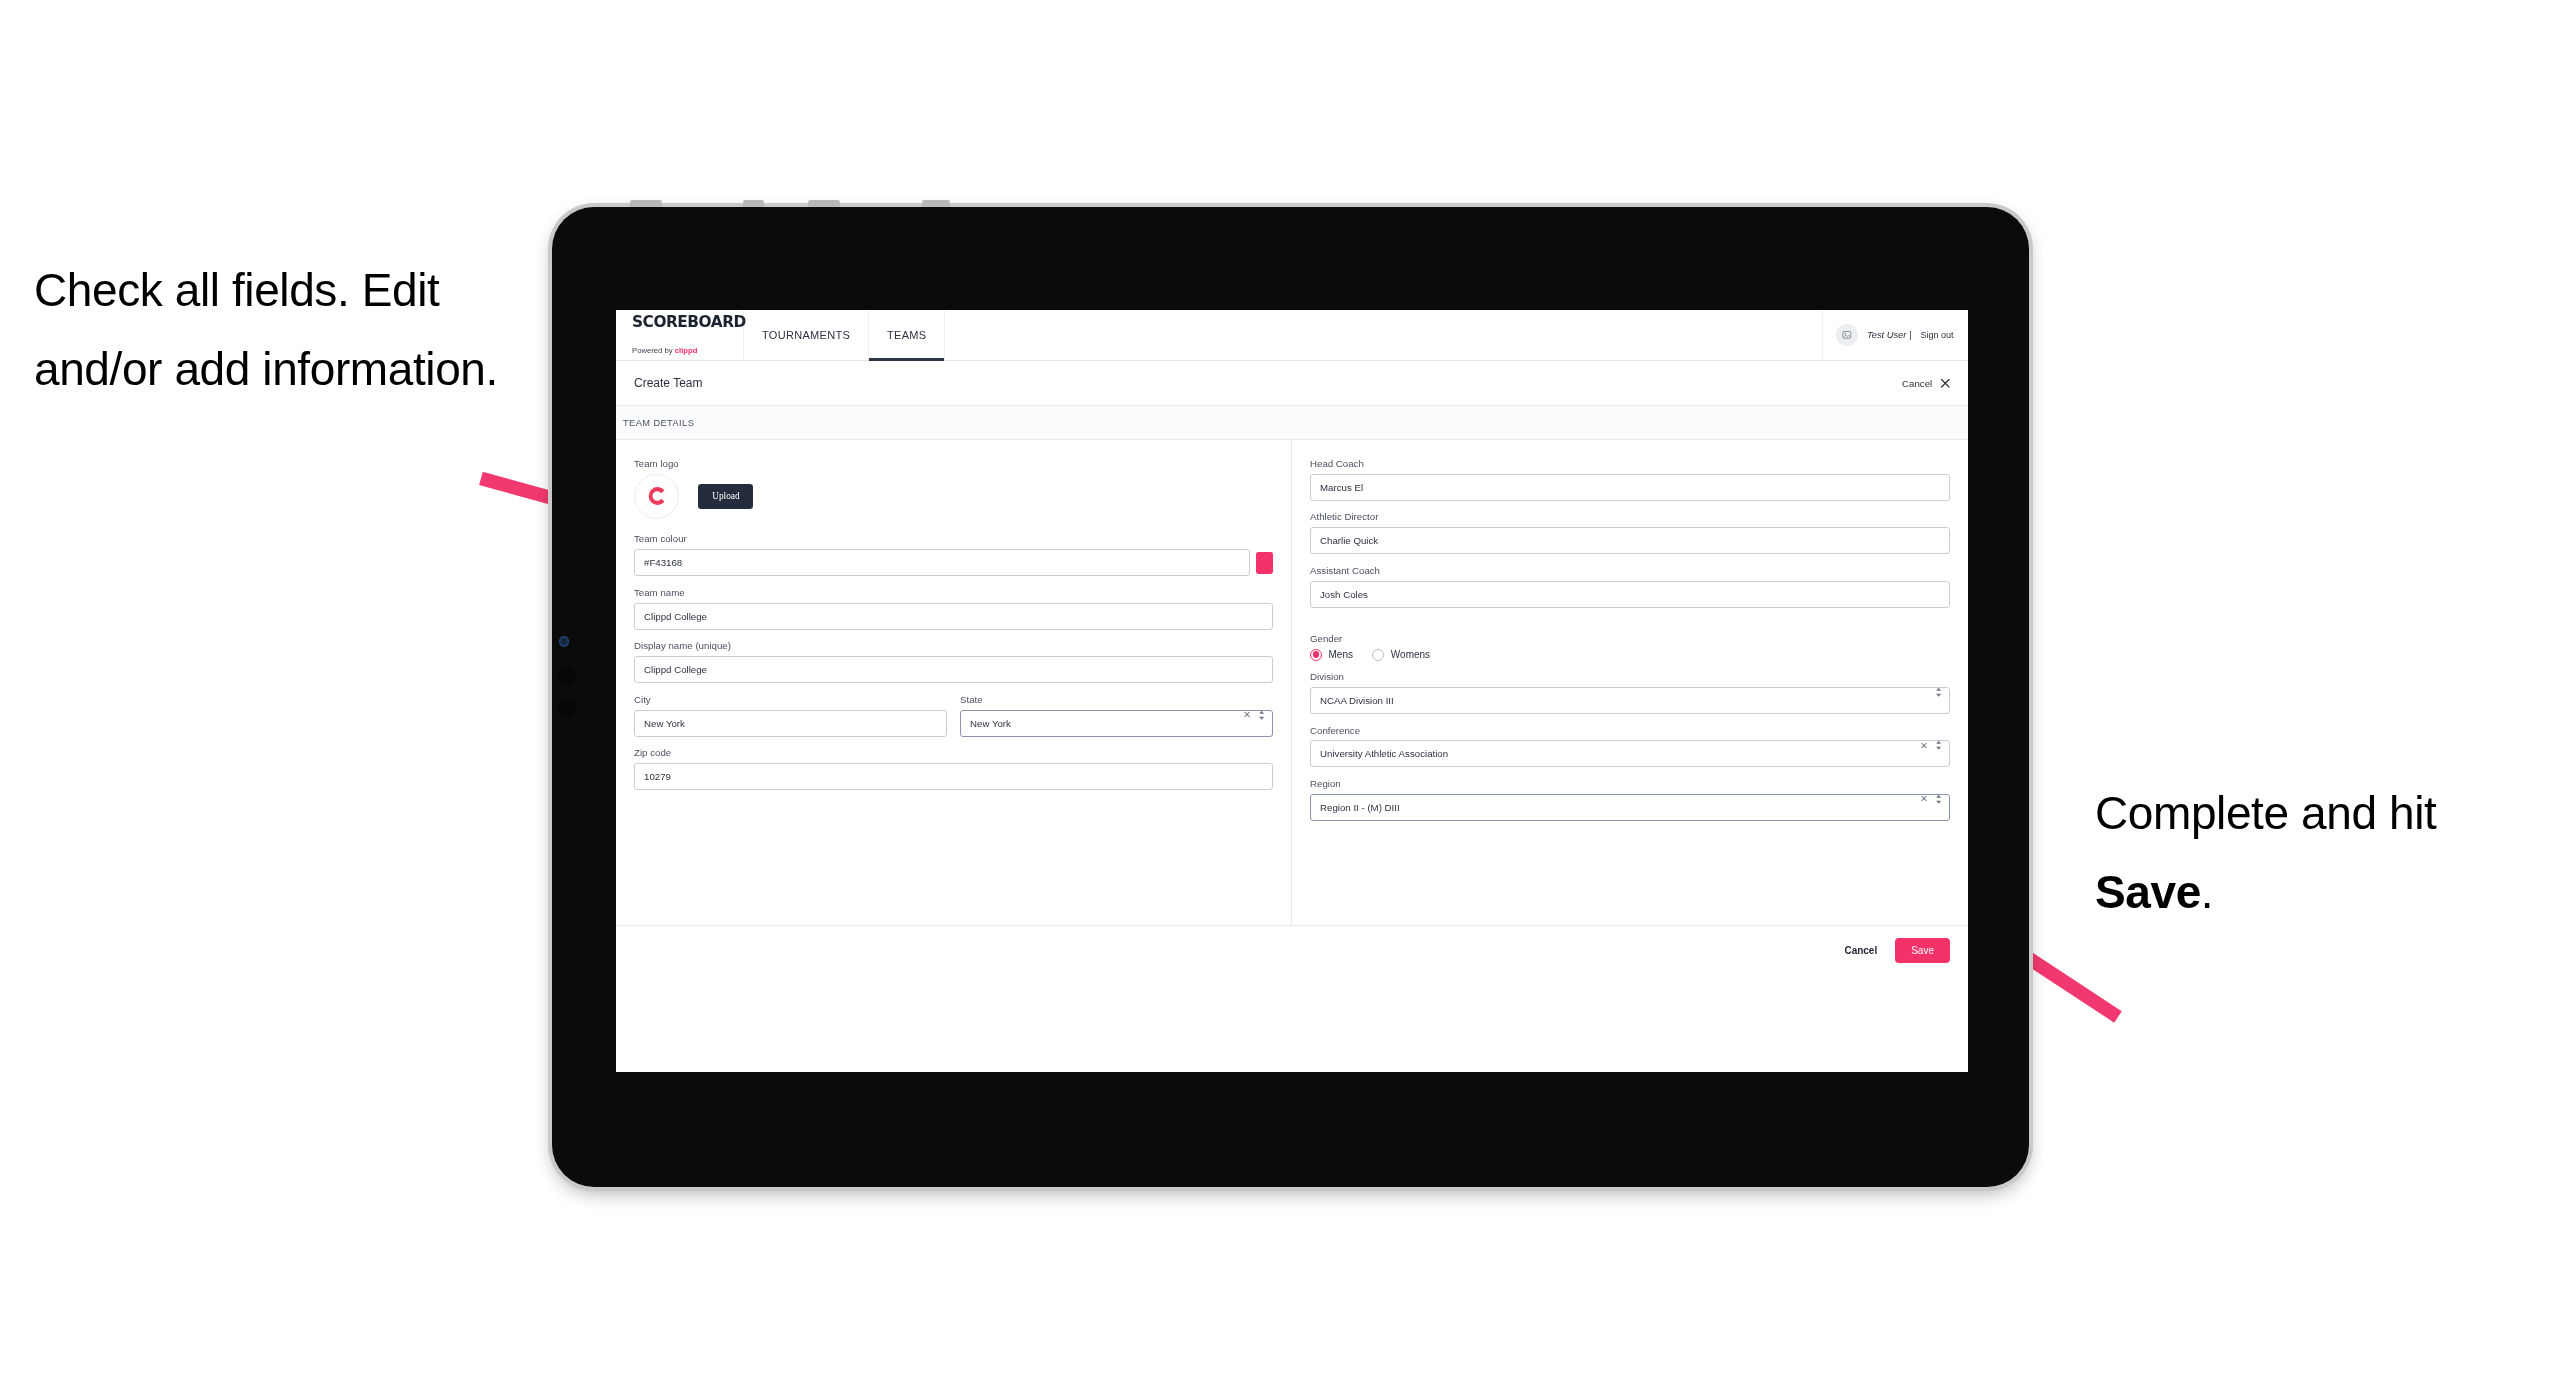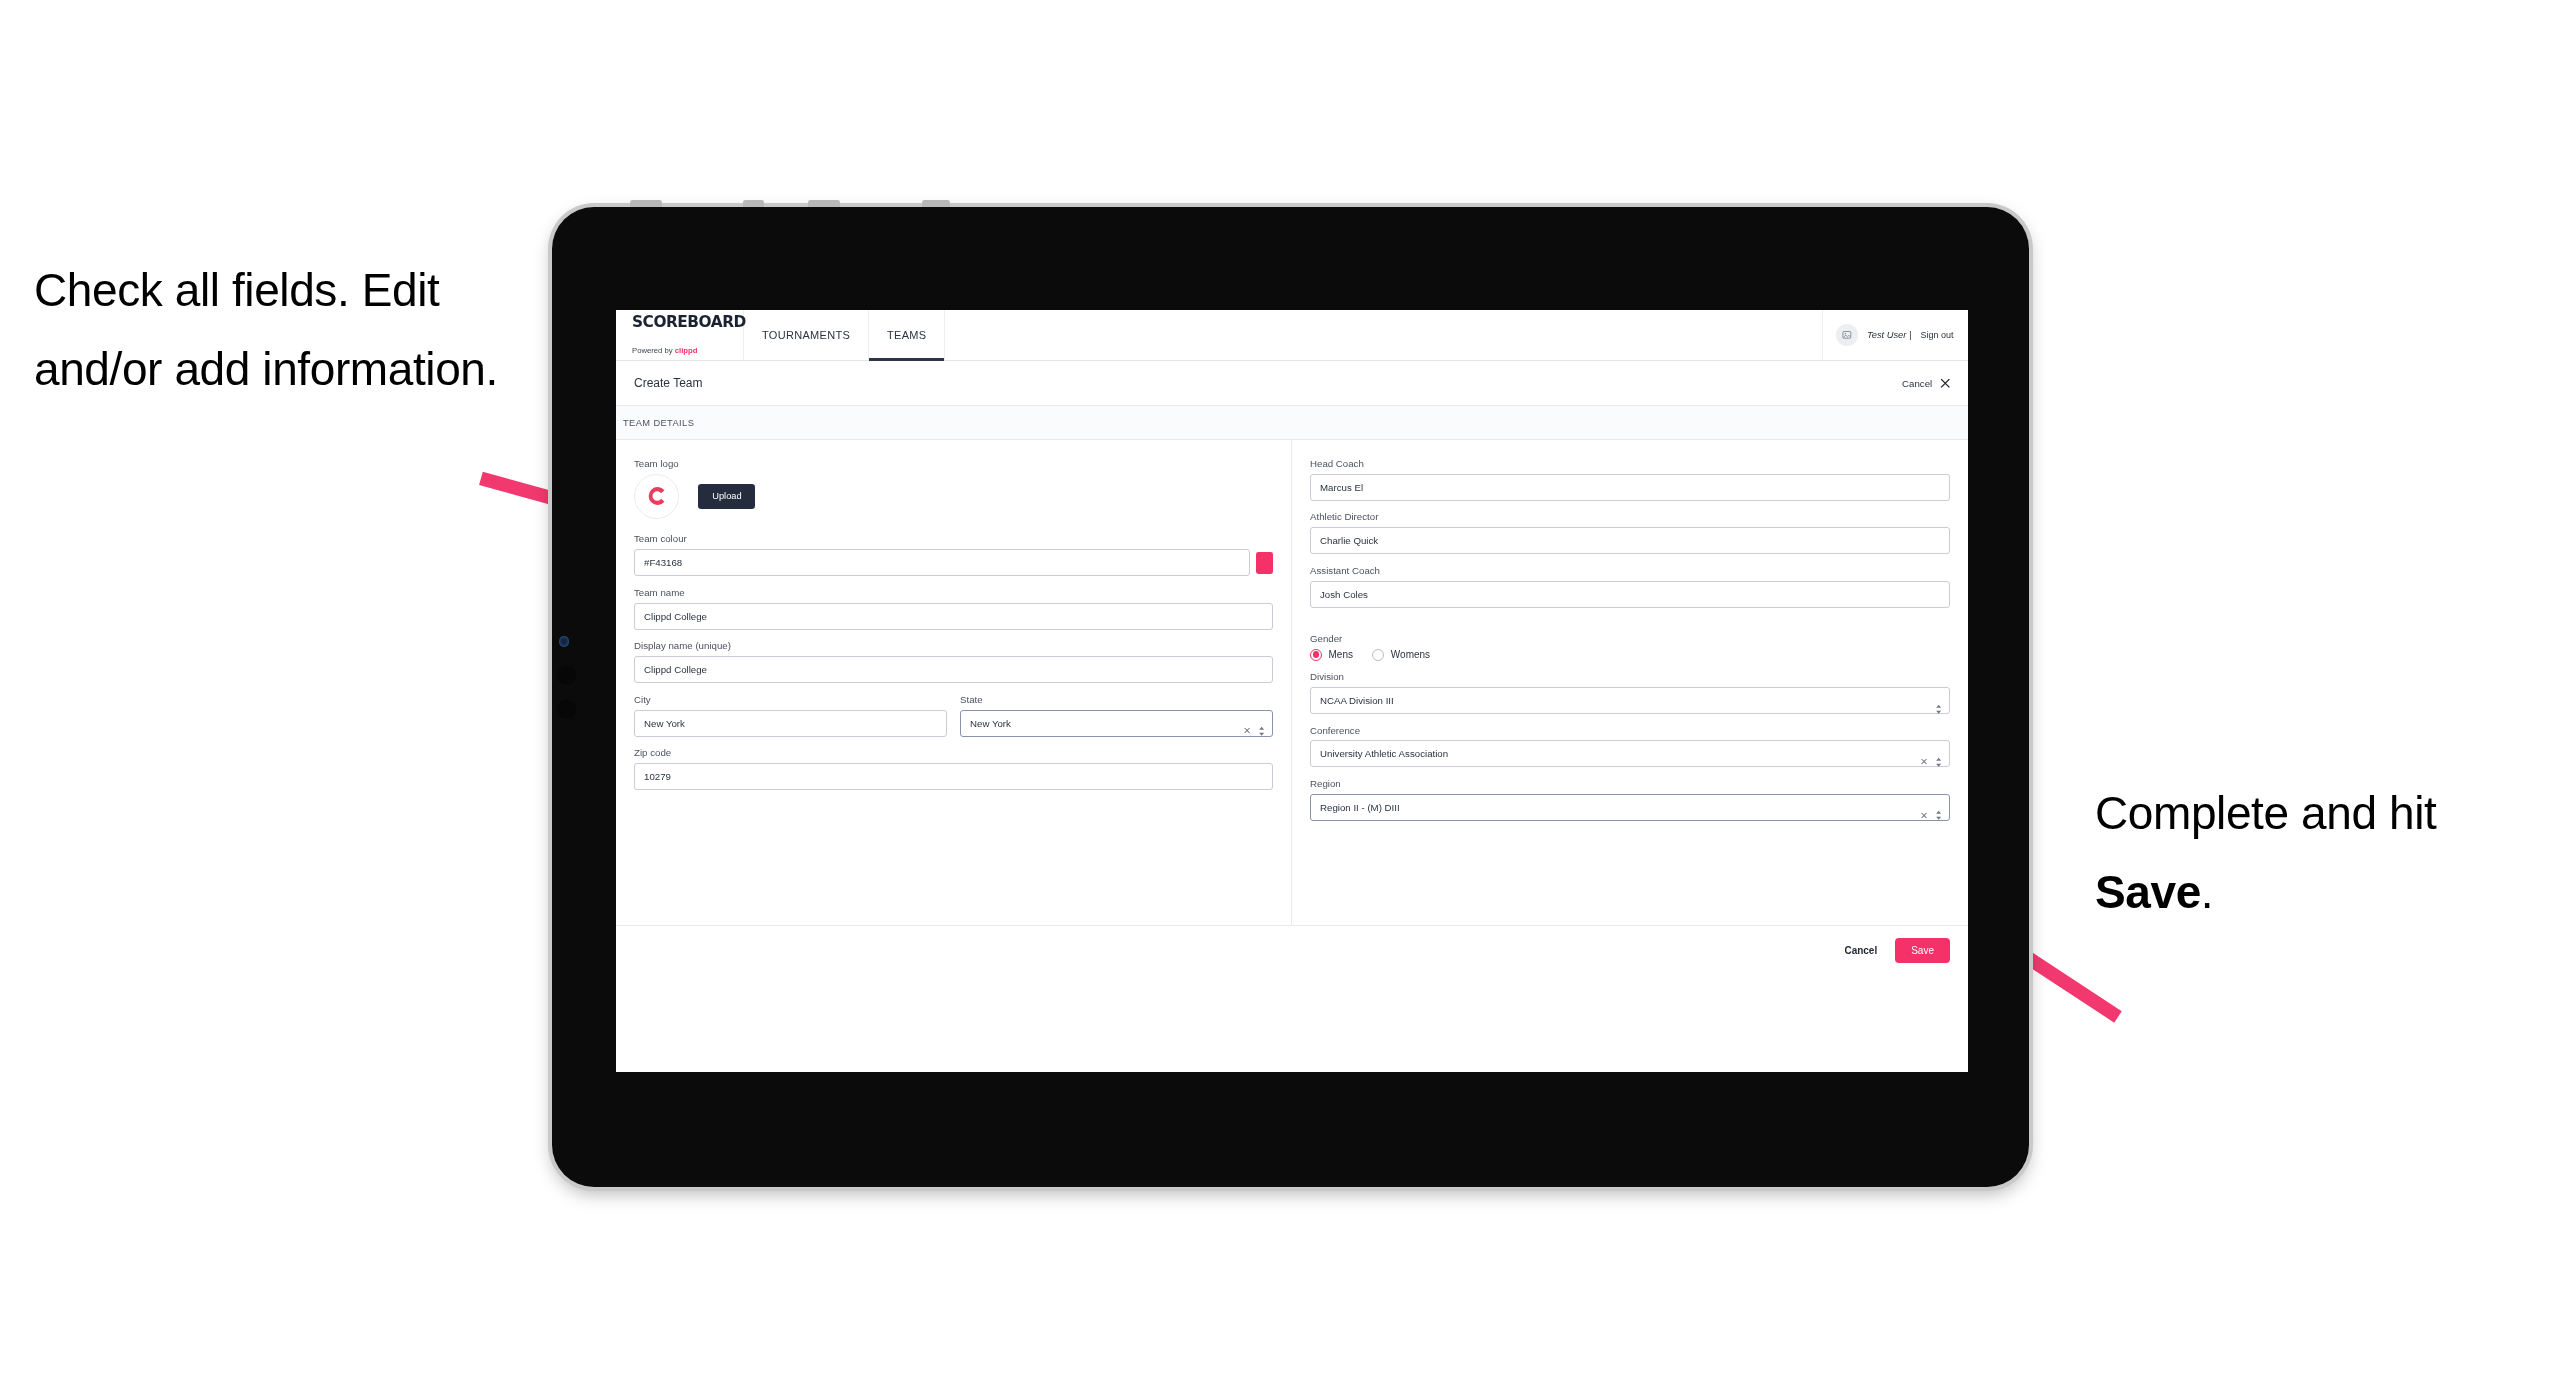--- a/index.html
+++ b/index.html
@@ -119,28 +119,28 @@
   .col-right { width: 50%; }
 
   .field { margin-bottom: 10.5px; }
   .flabel { font-size: 9.7px; color: #4b5160; margin-bottom: 4.9px; display:block; }
   .inp {
     width: 100%; height: 27px; border: 0.8px solid #c9ccd3; border-radius: 3px;
     background: #fff; font-size: 9.7px; color: #2b3240; padding: 0 9px;
     font-family: "Liberation Sans", sans-serif; display: flex; align-items: center;
   }
   .inp.focus { border-color: #8a93ad; }
-  .inp-wrap { position: relative; display: flex; align-items: flex-end; }
+  .inp-wrap { position: relative; display: flex; align-items: flex-start; }
   .inp-actions {
     position: absolute; right: 7.3px; display: flex; align-items: center; gap: 7.3px;
   }
   .ic-x { font-size: 9.7px; color: #707684; cursor: pointer; line-height: 1; }
   .ic-chev { display: flex; flex-direction: column; line-height: 0; cursor: pointer; }
 
-  .logo-row { display: flex; align-items: center; gap: 19.4px; margin: 4.9px 0 14.6px 0; }
+  .logo-row { display: flex; align-items: center; gap: 19.4px; margin: 4.9px 0 14.6px 0; font-family: Liberation Serif, serif; }
   .logo-circle {
     width: 45px; height: 45px; border-radius: 50%;
     border: 0.8px solid #ececec; display: flex; align-items: center; justify-content: center;
   }
   .upload-btn {
     background: #242c3d; color: #fff; font-size: 9.3px;
     padding: 7.3px 13.8px; border-radius: 3.2px; cursor: pointer;
   }
   .colour-row { display: flex; align-items: center; gap: 5.7px; }
   .swatch { width: 18px; height: 22px; border-radius: 2.4px; }

